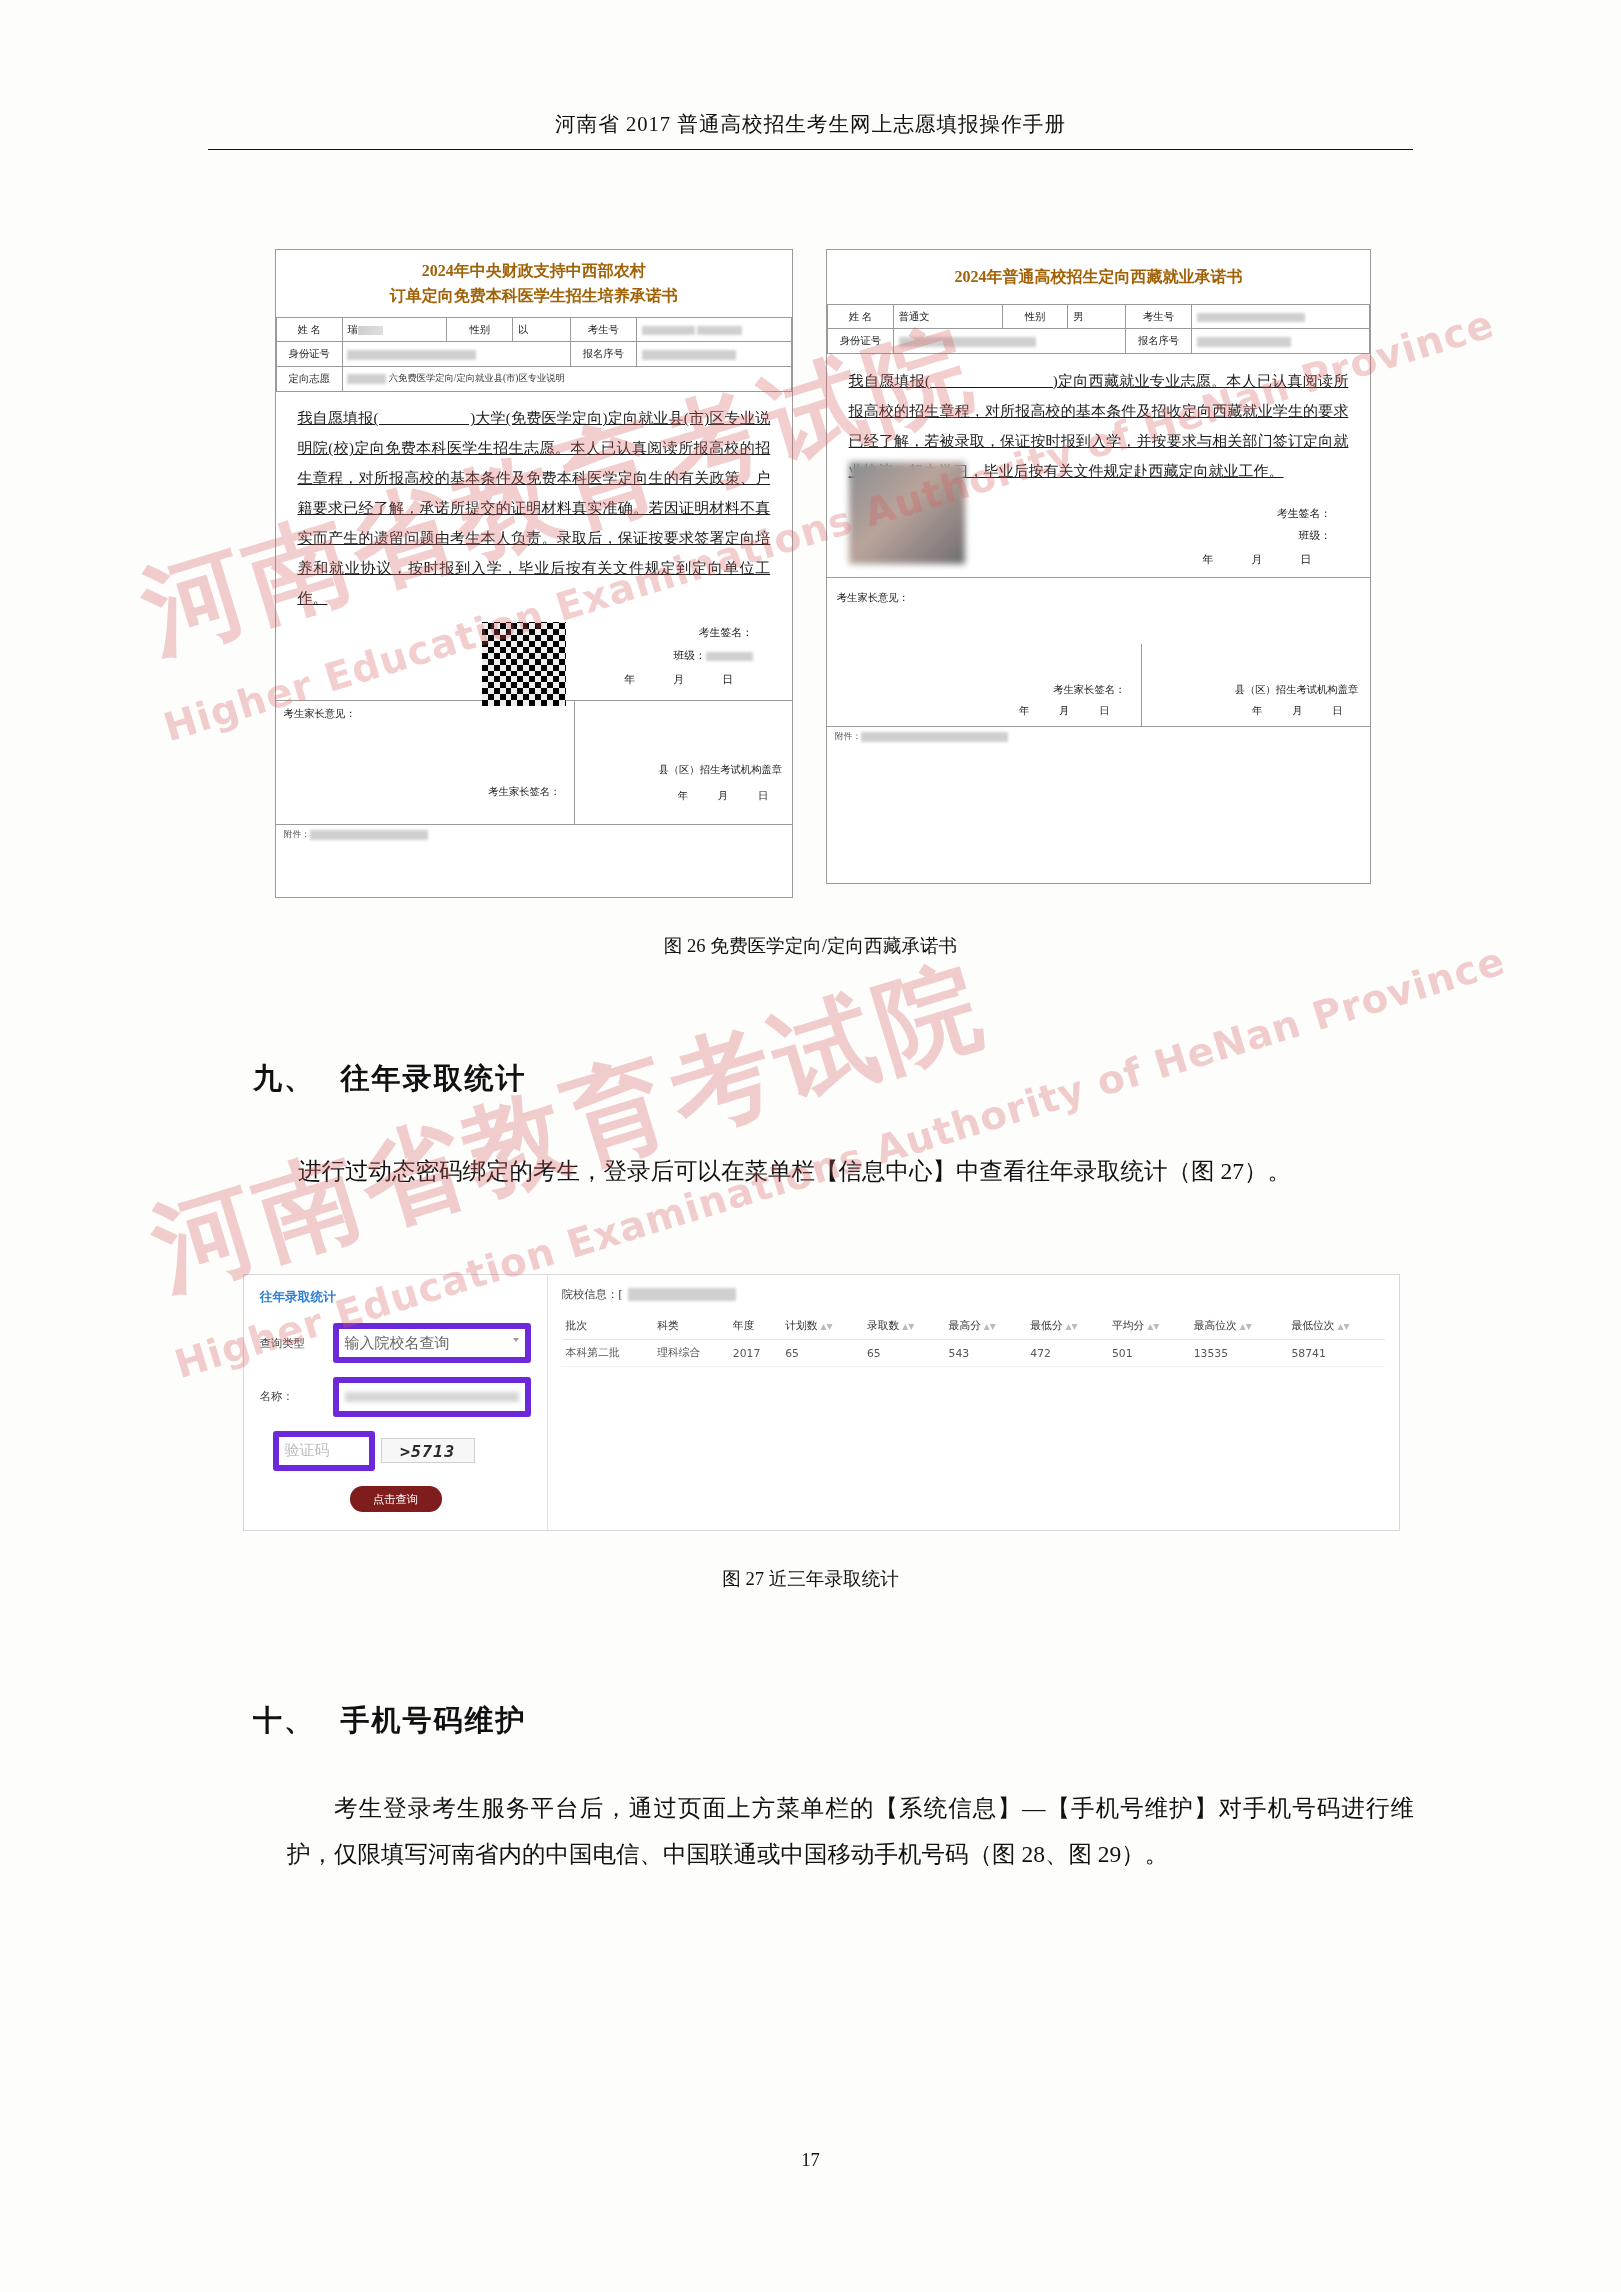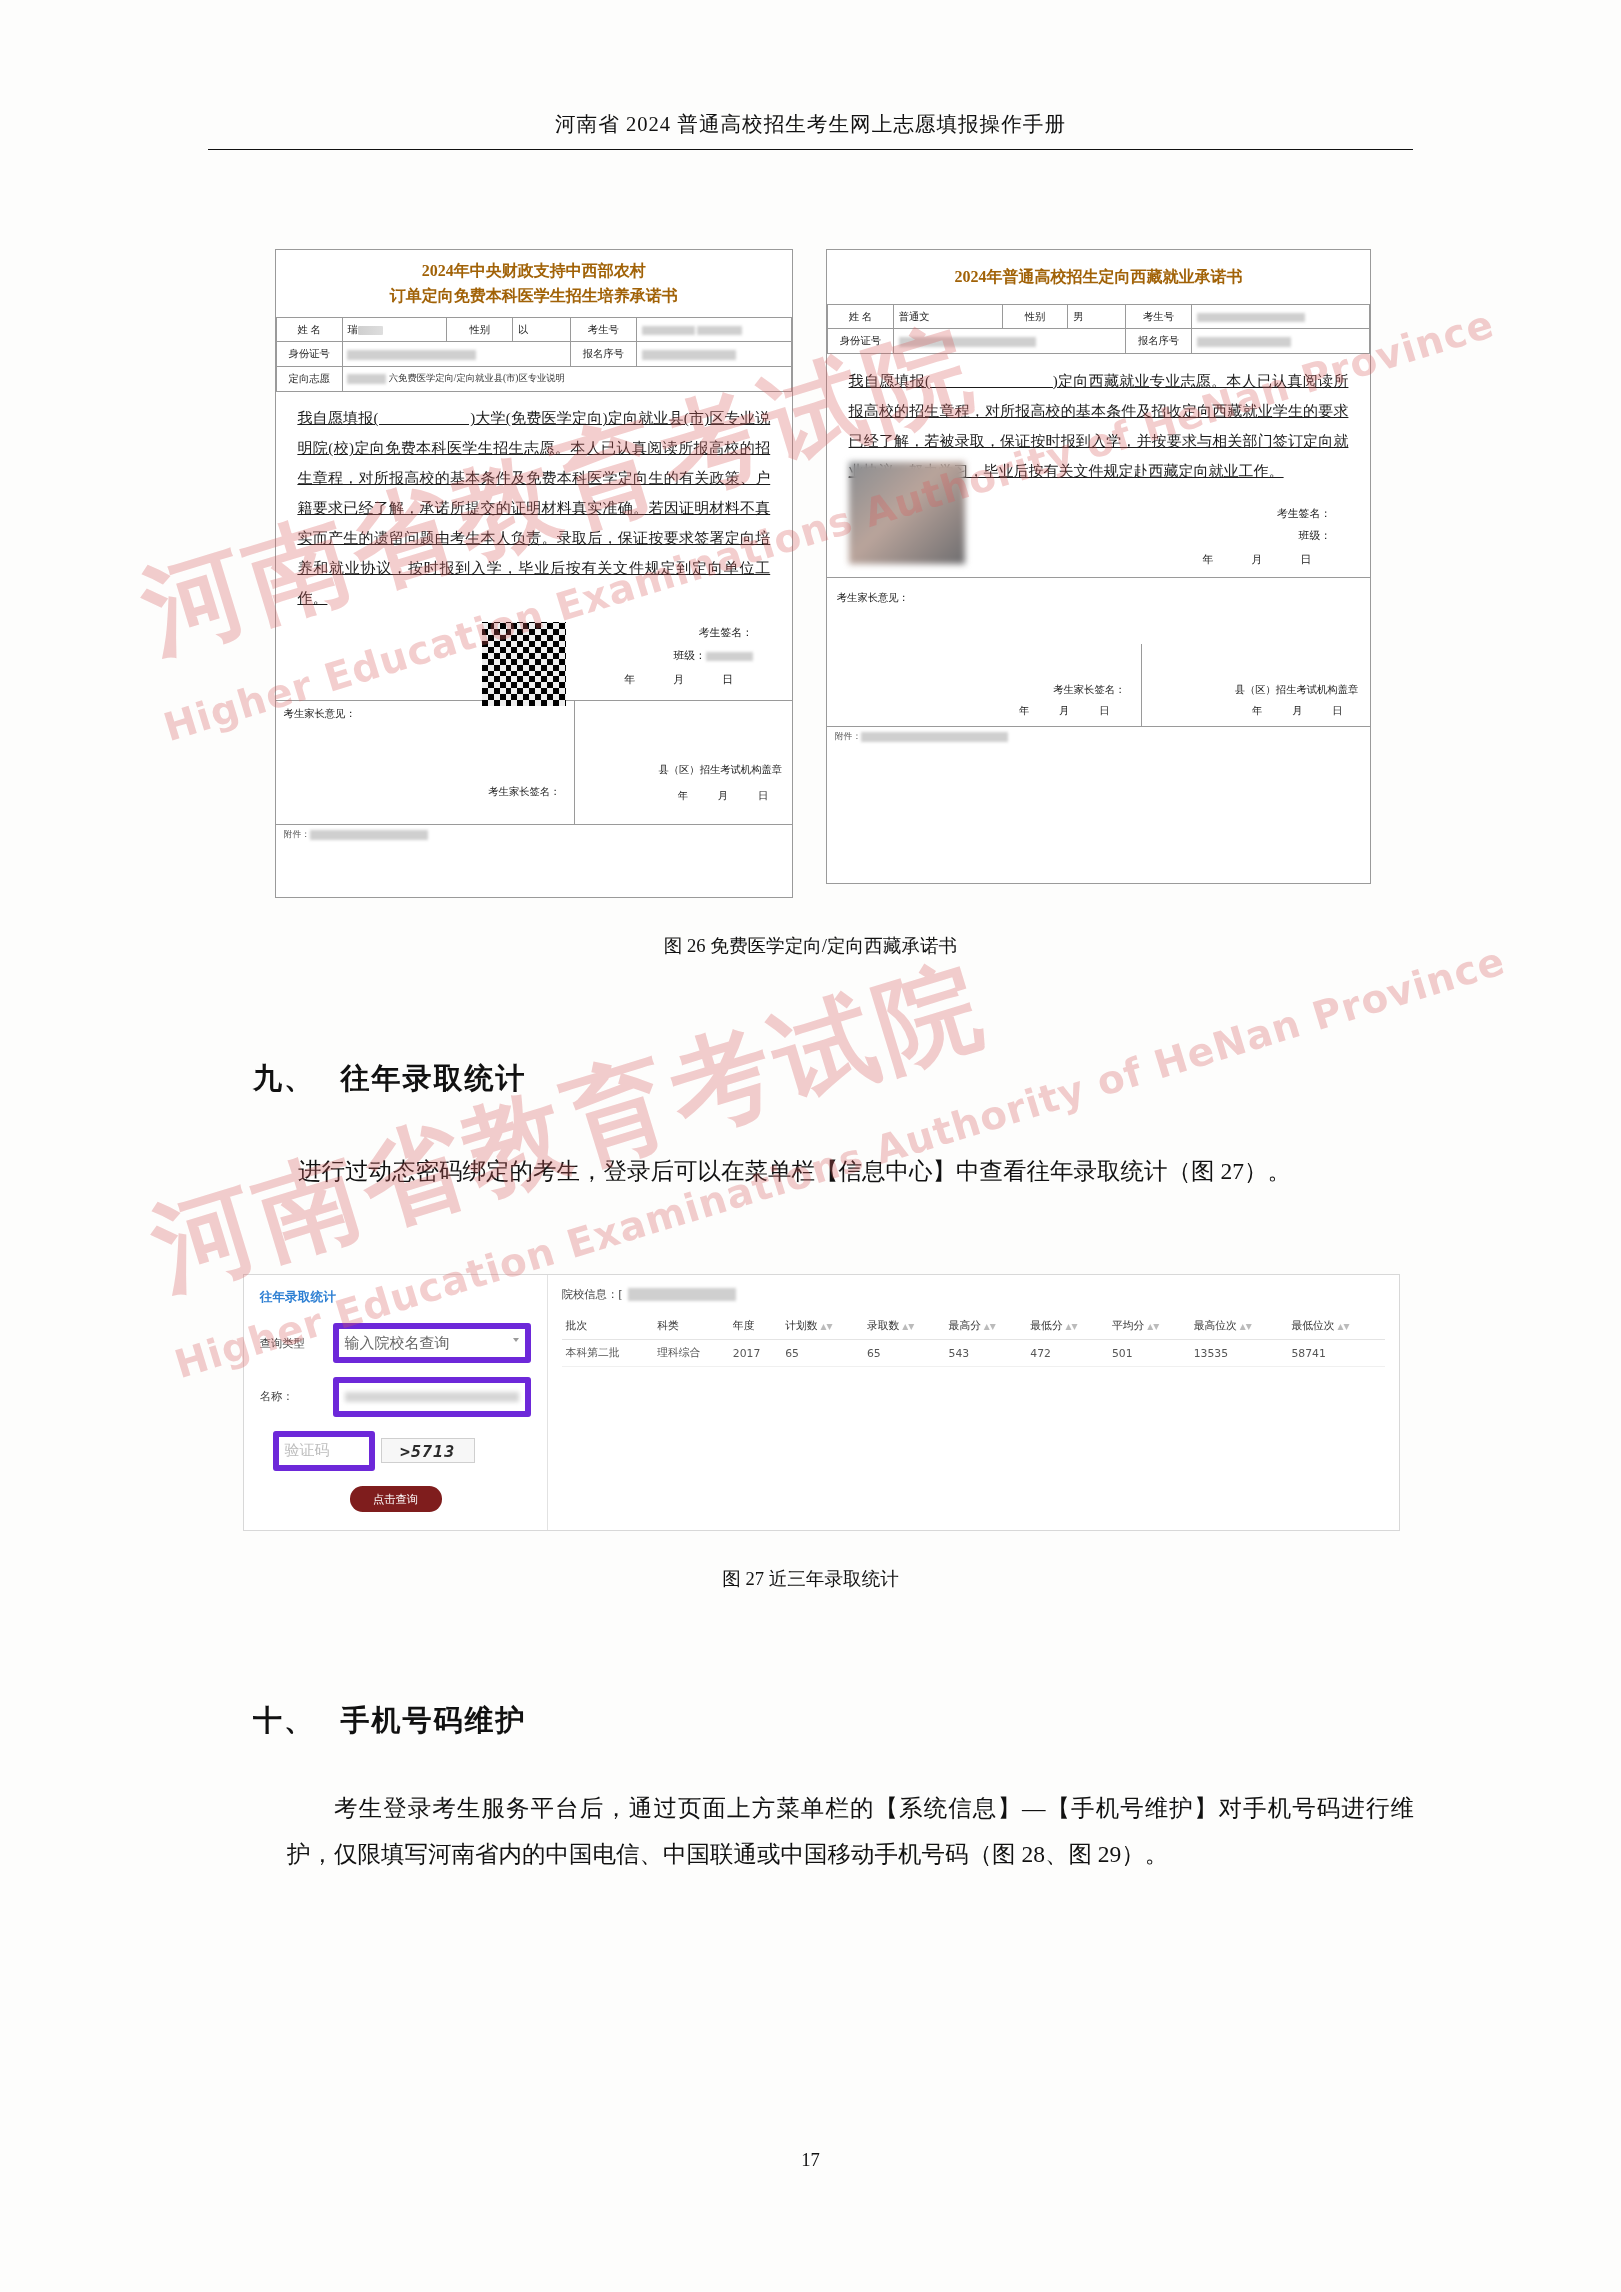--- a/index.html
+++ b/index.html
@@ -345,21 +345,21 @@
   #wm1 { top: 549px; left: 147px; transform: rotate(-17deg); }
   #wm2 { top: 706px; left: 165px; transform: rotate(-17deg); }
   #wm3 { top: 1186px; left: 157px; transform: rotate(-17deg); }
   #wm4 { top: 1343px; left: 176px; transform: rotate(-17deg); }
 </style>
 </head>
 <body>
 
 <div class="page">
 
-  <div class="doc-header">河南省 2024 普通高校招生考生网上志愿填报操作手册</div>
+  <div class="doc-header">河南省 2017 普通高校招生考生网上志愿填报操作手册</div>
   <div class="doc-header-rule"></div>
 
   <div class="fig26-wrap">
 
     <div class="fig-card f26-left">
       <div class="f26-title">
         <div>2024年中央财政支持中西部农村</div>
         <div>订单定向免费本科医学生招生培养承诺书</div>
       </div>
       <table class="tbl">

